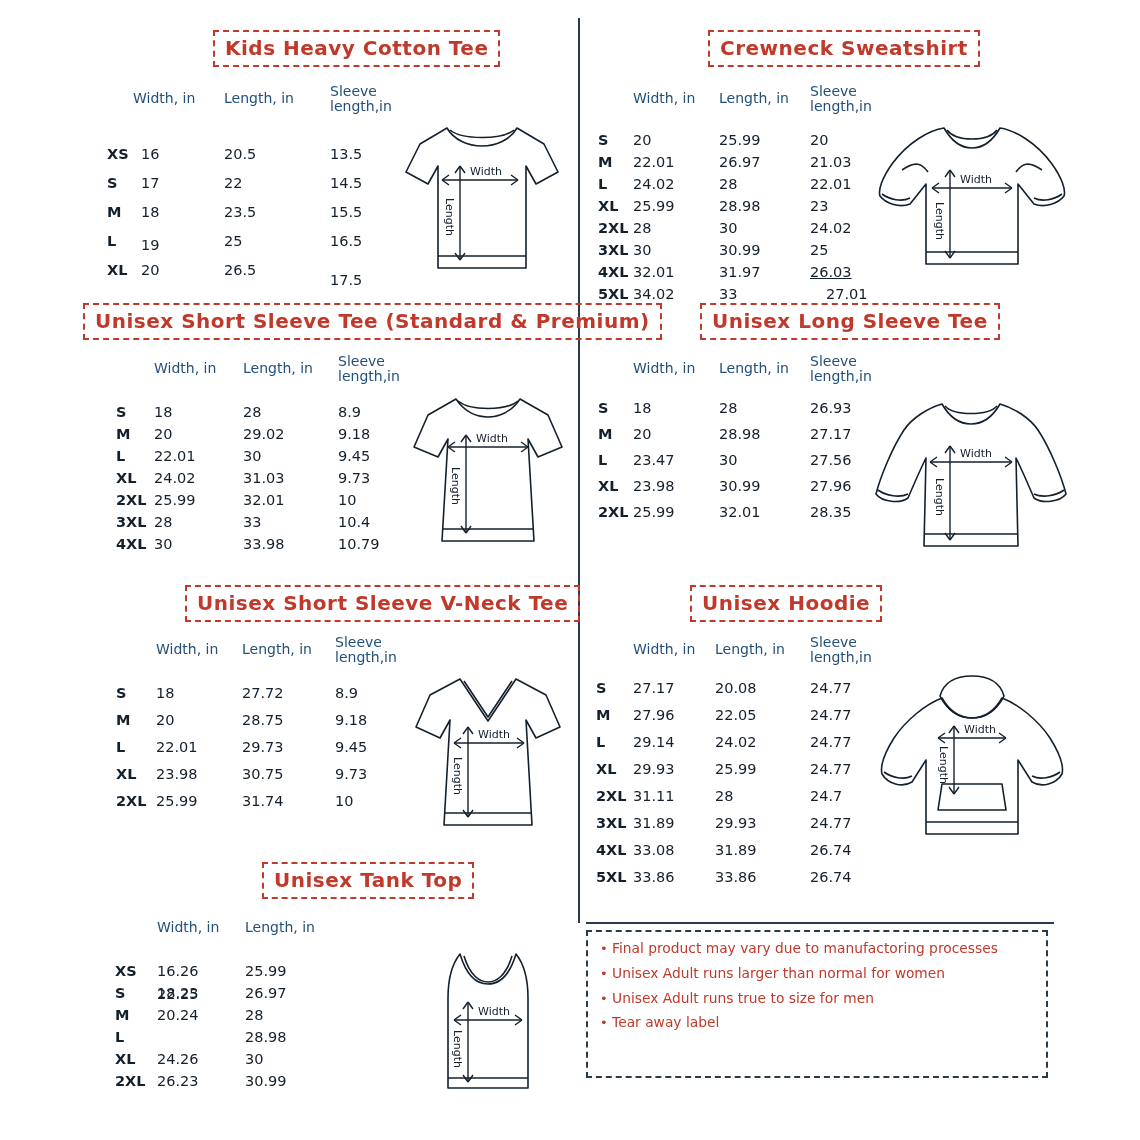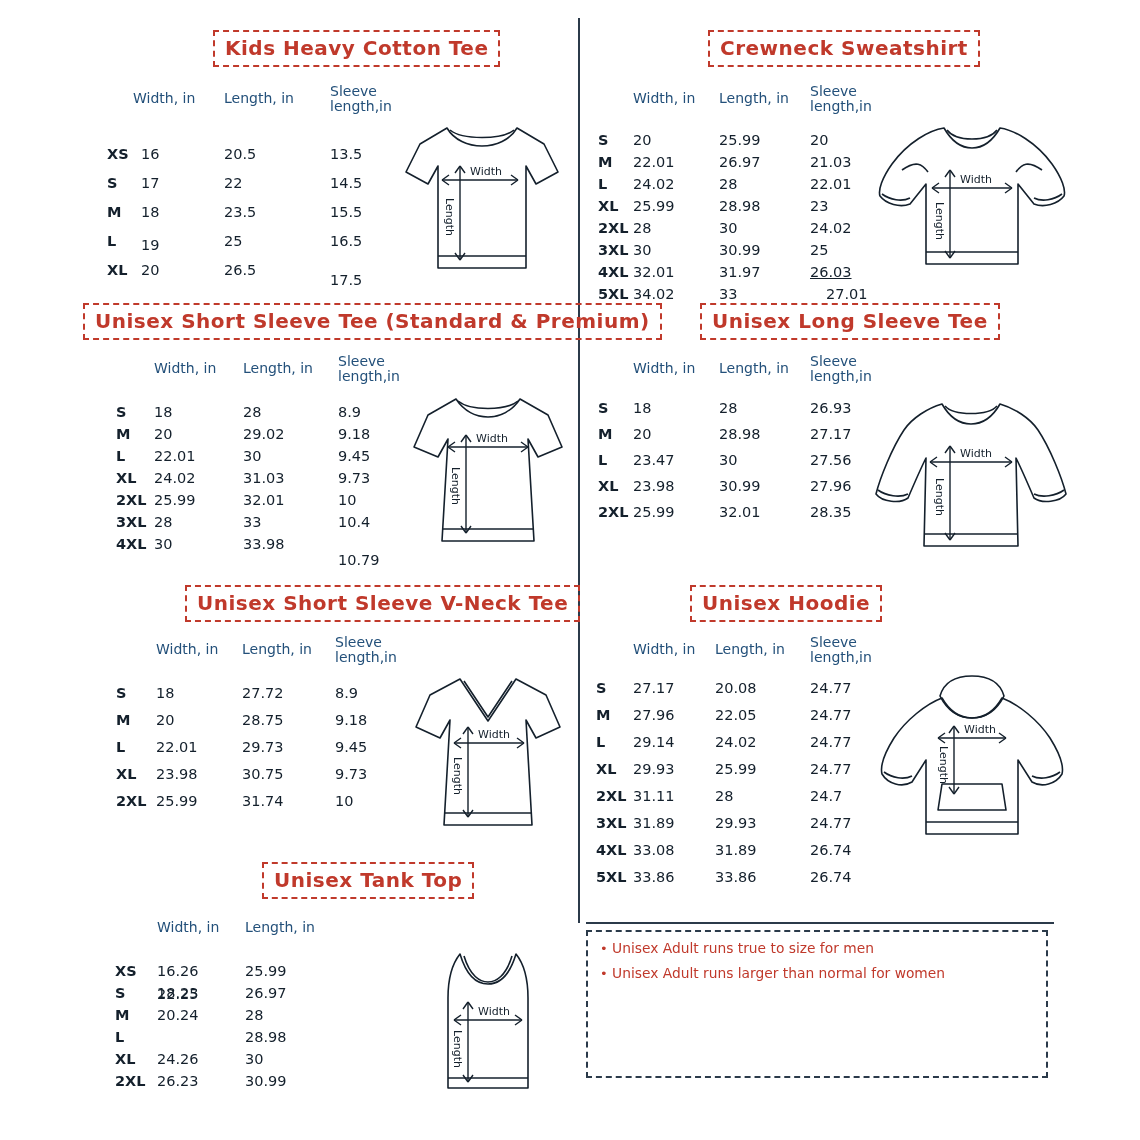--- a/index.html
+++ b/index.html
@@ -217,21 +217,21 @@
     <div>
       <div class="rowlabel" style="left:116px;top:514px;">3XL</div>
       <div class="cell" style="left:154px;top:514px;">28</div>
       <div class="cell" style="left:243px;top:514px;">33</div>
       <div class="cell" style="left:338px;top:514px;">10.4</div>
     </div>
     <div>
       <div class="rowlabel" style="left:116px;top:536px;">4XL</div>
       <div class="cell" style="left:154px;top:536px;">30</div>
       <div class="cell" style="left:243px;top:536px;">33.98</div>
-      <div class="cell" style="left:338px;top:552px;">10.79</div>
+      <div class="cell" style="left:338px;top:536px;">10.79</div>
     </div>
 
     <div class="garment" style="left:398px;top:385px;">
       <svg width="180" height="175" viewBox="0 0 180 175">
         <g fill="none" stroke="#14202c" stroke-width="1.6" stroke-linejoin="round">
           <path d="M58 14 L30 30 L16 62 L40 72 L50 54 L44 156 L136 156 L130 54 L140 72 L164 62 L150 30 L122 14
                    C114 26 102 32 90 32 C78 32 66 26 58 14 Z"></path>
           <path d="M60 16 C72 26 108 26 120 16"></path>
           <path d="M44 144 L136 144"></path>
         </g>
@@ -601,17 +601,19 @@
           <path d="M82 58 L77 65 M82 58 L87 65"></path>
           <path d="M82 126 L77 119 M82 126 L87 119"></path>
         </g>
       </svg>
       <div class="glabel" style="left:92px;top:55px;">Width</div>
       <div class="glabel vert" style="left:78px;top:78px;">Length</div>
     </div>
   </div>
 
   <div class="notes">
+    <div class="note"><span class="bullet">•</span> <span>Final product may vary due to manufactoring processes</span></div>
+    <div class="note"><span class="bullet">•</span> <span>Unisex Adult runs larger than normal for women</span></div>
     <div class="note"><span class="bullet">•</span> <span>Unisex Adult runs true to size for men</span></div>
-    <div class="note"><span class="bullet">•</span> <span>Unisex Adult runs larger than normal for women</span></div>
+    <div class="note"><span class="bullet">•</span> <span>Tear away label</span></div>
   </div>
 
 </div>
 
 </body></html>

